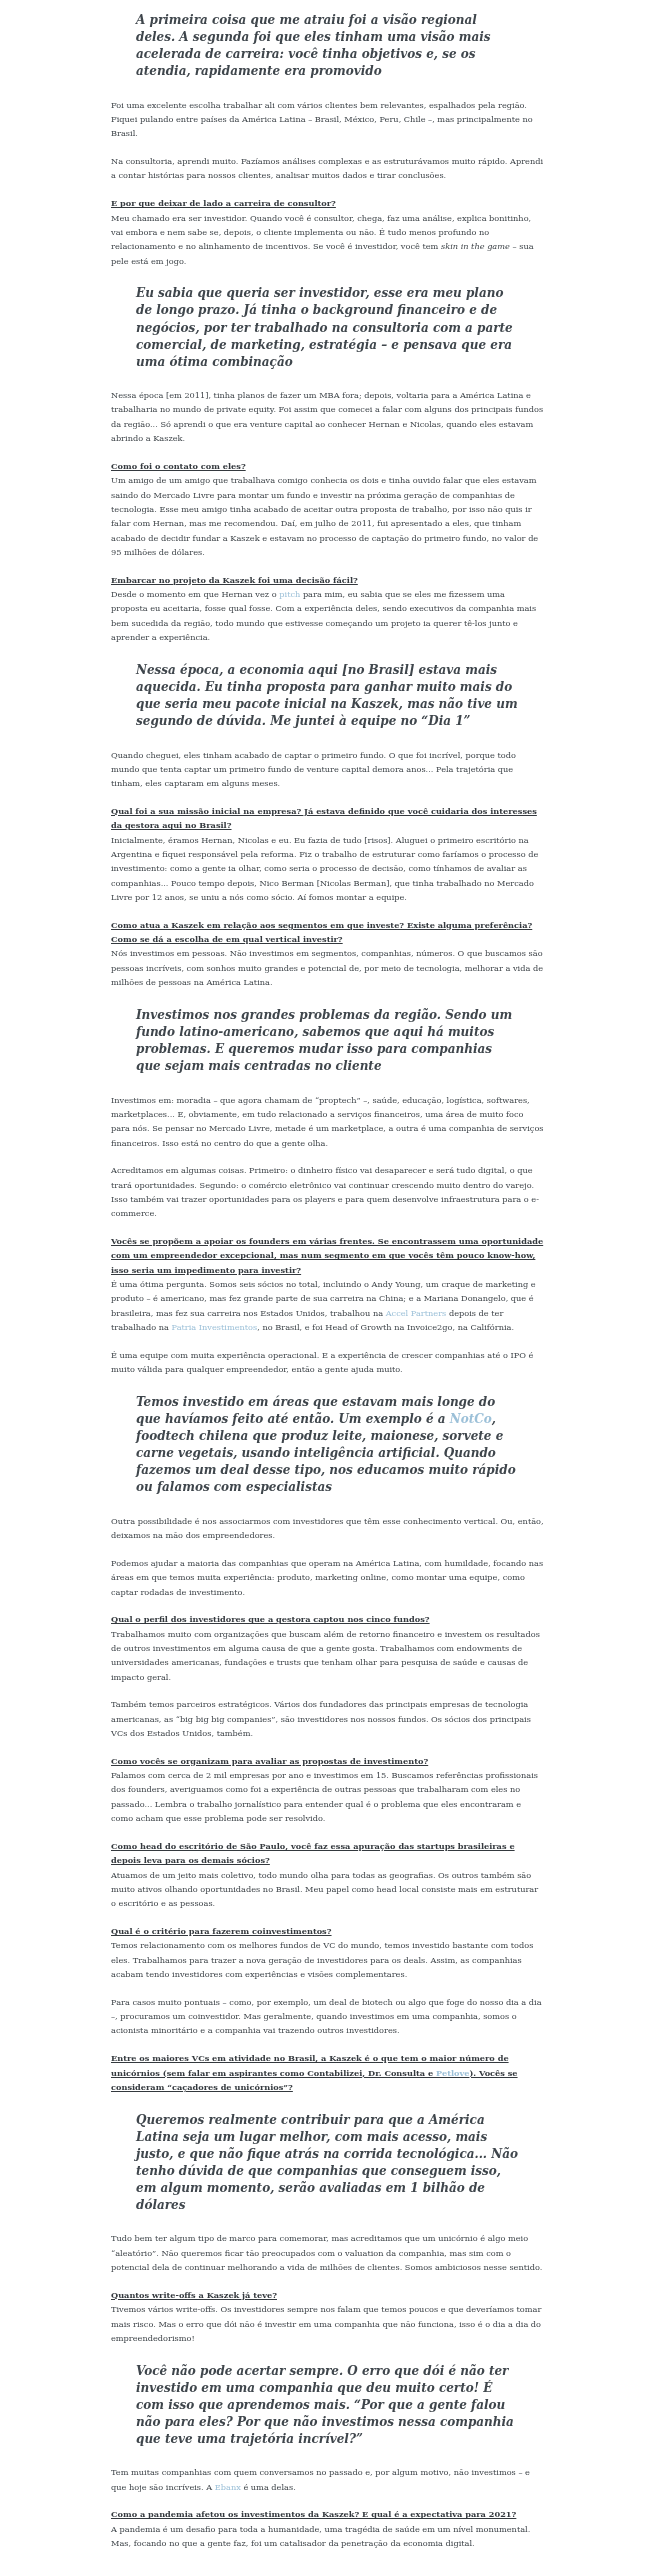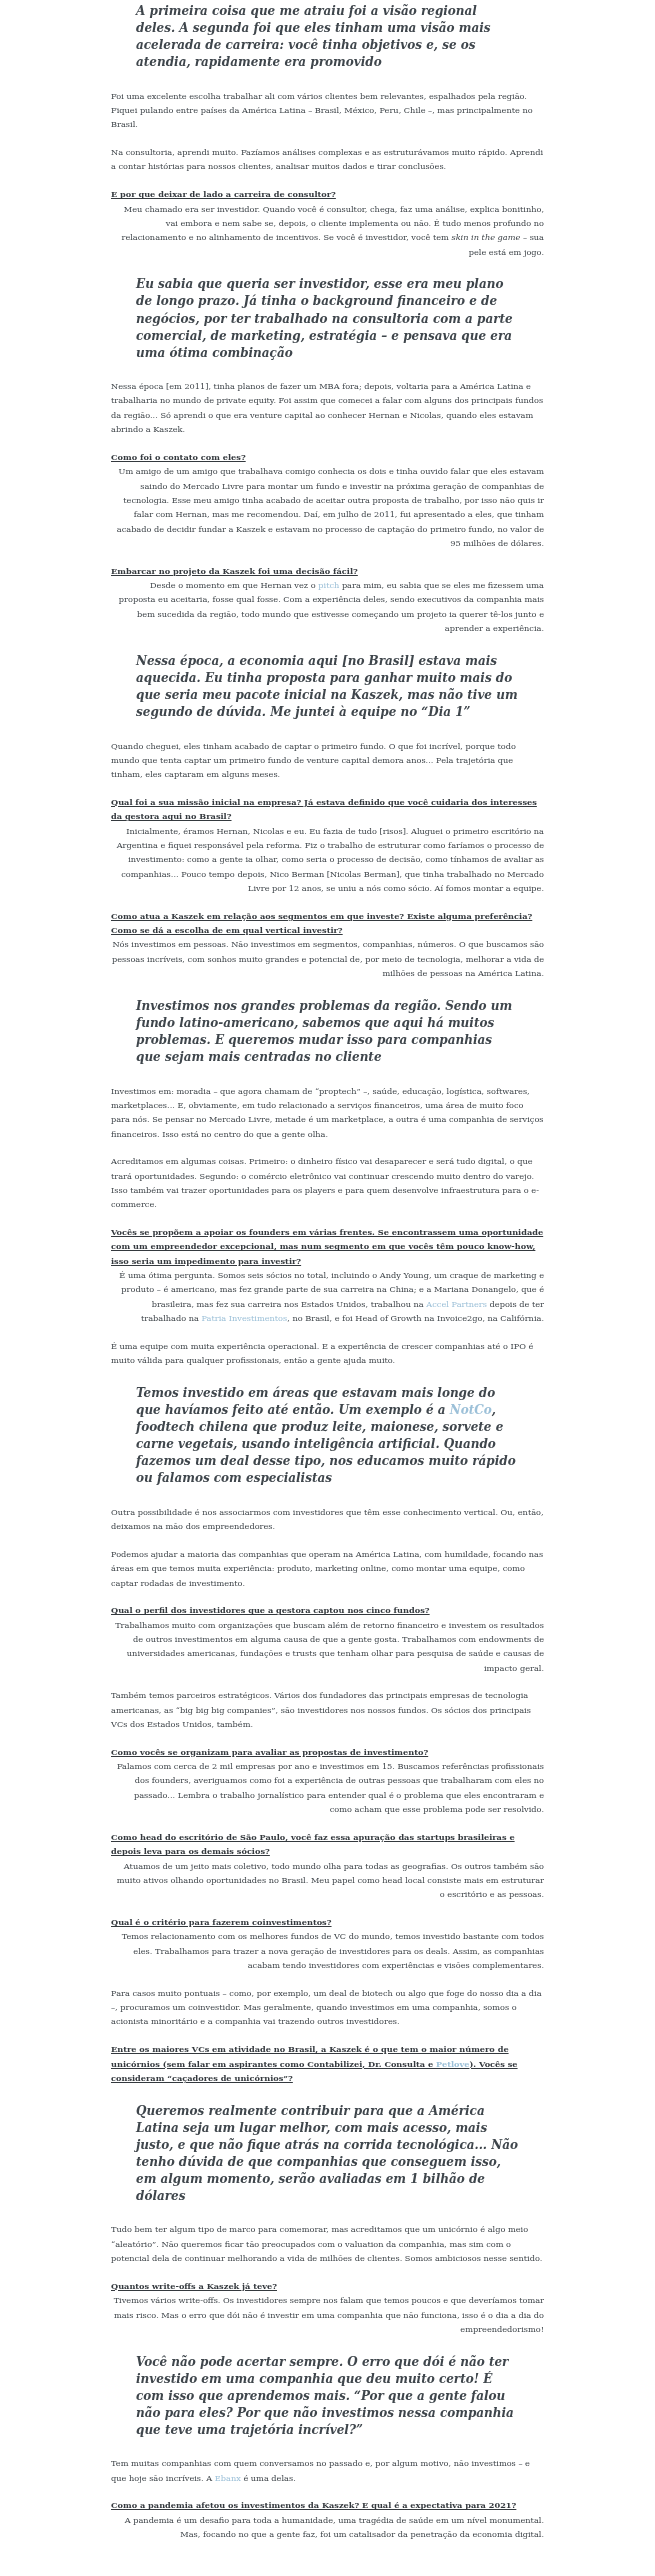--- a/index.html
+++ b/index.html
@@ -21,32 +21,31 @@
     margin: 13.4px 0;
   }
   .page p.question {
     font-weight: bold;
     color: var(--question-color, #34393e);
     margin-bottom: 0;
     text-decoration: underline;
   }
   .page p.question + p {
     margin-top: 0;
-    text-align: right;
   }
   .page blockquote {
     margin: 17.5px 25px 17.5px 25px;
     font-style: italic;
     font-weight: bold;
     font-size: 12px;
     line-height: 1.42;
     color: var(--quote-color, #3f464c);
   }
   .page blockquote:first-child {
-    margin-top: 1px;
+    margin-top: 10px;
   }
   a.inline-link {
     color: var(--link-color, #9cc0d8);
     text-decoration: none;
     cursor: pointer;
     font-style: inherit;
     font-weight: inherit;
   }
   em {
     font-style: italic;
@@ -71,21 +70,21 @@
     <p>Quando cheguei, eles tinham acabado de captar o primeiro fundo. O que foi incrível, porque todo mundo que tenta captar um primeiro fundo de venture capital demora anos... Pela trajetória que tinham, eles captaram em alguns meses.</p>
     <p class="question">Qual foi a sua missão inicial na empresa? Já estava definido que você cuidaria dos interesses da gestora aqui no Brasil?</p>
     <p>Inicialmente, éramos Hernan, Nicolas e eu. Eu fazia de tudo [risos]. Aluguei o primeiro escritório na Argentina e fiquei responsável pela reforma. Fiz o trabalho de estruturar como faríamos o processo de investimento: como a gente ia olhar, como seria o processo de decisão, como tínhamos de avaliar as companhias... Pouco tempo depois, Nico Berman [Nicolas Berman], que tinha trabalhado no Mercado Livre por 12 anos, se uniu a nós como sócio. Aí fomos montar a equipe.</p>
     <p class="question">Como atua a Kaszek em relação aos segmentos em que investe? Existe alguma preferência? Como se dá a escolha de em qual vertical investir?</p>
     <p>Nós investimos em pessoas. Não investimos em segmentos, companhias, números. O que buscamos são pessoas incríveis, com sonhos muito grandes e potencial de, por meio de tecnologia, melhorar a vida de milhões de pessoas na América Latina.</p>
     <blockquote>Investimos nos grandes problemas da região. Sendo um fundo latino-americano, sabemos que aqui há muitos problemas. E queremos mudar isso para companhias que sejam mais centradas no cliente</blockquote>
     <p>Investimos em: moradia – que agora chamam de “proptech” –, saúde, educação, logística, softwares, marketplaces... E, obviamente, em tudo relacionado a serviços financeiros, uma área de muito foco para nós. Se pensar no Mercado Livre, metade é um marketplace, a outra é uma companhia de serviços financeiros. Isso está no centro do que a gente olha.</p>
     <p>Acreditamos em algumas coisas. Primeiro: o dinheiro físico vai desaparecer e será tudo digital, o que trará oportunidades. Segundo: o comércio eletrônico vai continuar crescendo muito dentro do varejo. Isso também vai trazer oportunidades para os players e para quem desenvolve infraestrutura para o e-commerce.</p>
     <p class="question">Vocês se propõem a apoiar os founders em várias frentes. Se encontrassem uma oportunidade com um empreendedor excepcional, mas num segmento em que vocês têm pouco know-how, isso seria um impedimento para investir?</p>
     <p>É uma ótima pergunta. Somos seis sócios no total, incluindo o Andy Young, um craque de marketing e produto – é americano, mas fez grande parte de sua carreira na China; e a Mariana Donangelo, que é brasileira, mas fez sua carreira nos Estados Unidos, trabalhou na <a class="inline-link" href="#">Accel Partners</a> depois de ter trabalhado na <a class="inline-link" href="#">Patria Investimentos</a>, no Brasil, e foi Head of Growth na Invoice2go, na Califórnia.</p>
-    <p>É uma equipe com muita experiência operacional. E a experiência de crescer companhias até o IPO é muito válida para qualquer profissionais, então a gente ajuda muito.</p>
+    <p>É uma equipe com muita experiência operacional. E a experiência de crescer companhias até o IPO é muito válida para qualquer empreendedor, então a gente ajuda muito.</p>
     <blockquote>Temos investido em áreas que estavam mais longe do que havíamos feito até então. Um exemplo é a <a class="inline-link" href="#">NotCo</a>, foodtech chilena que produz leite, maionese, sorvete e carne vegetais, usando inteligência artificial. Quando fazemos um deal desse tipo, nos educamos muito rápido ou falamos com especialistas</blockquote>
     <p>Outra possibilidade é nos associarmos com investidores que têm esse conhecimento vertical. Ou, então, deixamos na mão dos empreendedores.</p>
     <p>Podemos ajudar a maioria das companhias que operam na América Latina, com humildade, focando nas áreas em que temos muita experiência: produto, marketing online, como montar uma equipe, como captar rodadas de investimento.</p>
     <p class="question">Qual o perfil dos investidores que a gestora captou nos cinco fundos?</p>
     <p>Trabalhamos muito com organizações que buscam além de retorno financeiro e investem os resultados de outros investimentos em alguma causa de que a gente gosta. Trabalhamos com endowments de universidades americanas, fundações e trusts que tenham olhar para pesquisa de saúde e causas de impacto geral.</p>
     <p>Também temos parceiros estratégicos. Vários dos fundadores das principais empresas de tecnologia americanas, as “big big big companies”, são investidores nos nossos fundos. Os sócios dos principais VCs dos Estados Unidos, também.</p>
     <p class="question">Como vocês se organizam para avaliar as propostas de investimento?</p>
     <p>Falamos com cerca de 2 mil empresas por ano e investimos em 15. Buscamos referências profissionais dos founders, averiguamos como foi a experiência de outras pessoas que trabalharam com eles no passado... Lembra o trabalho jornalístico para entender qual é o problema que eles encontraram e como acham que esse problema pode ser resolvido.</p>
     <p class="question">Como head do escritório de São Paulo, você faz essa apuração das startups brasileiras e depois leva para os demais sócios?</p>
     <p>Atuamos de um jeito mais coletivo, todo mundo olha para todas as geografias. Os outros também são muito ativos olhando oportunidades no Brasil. Meu papel como head local consiste mais em estruturar o escritório e as pessoas.</p>

